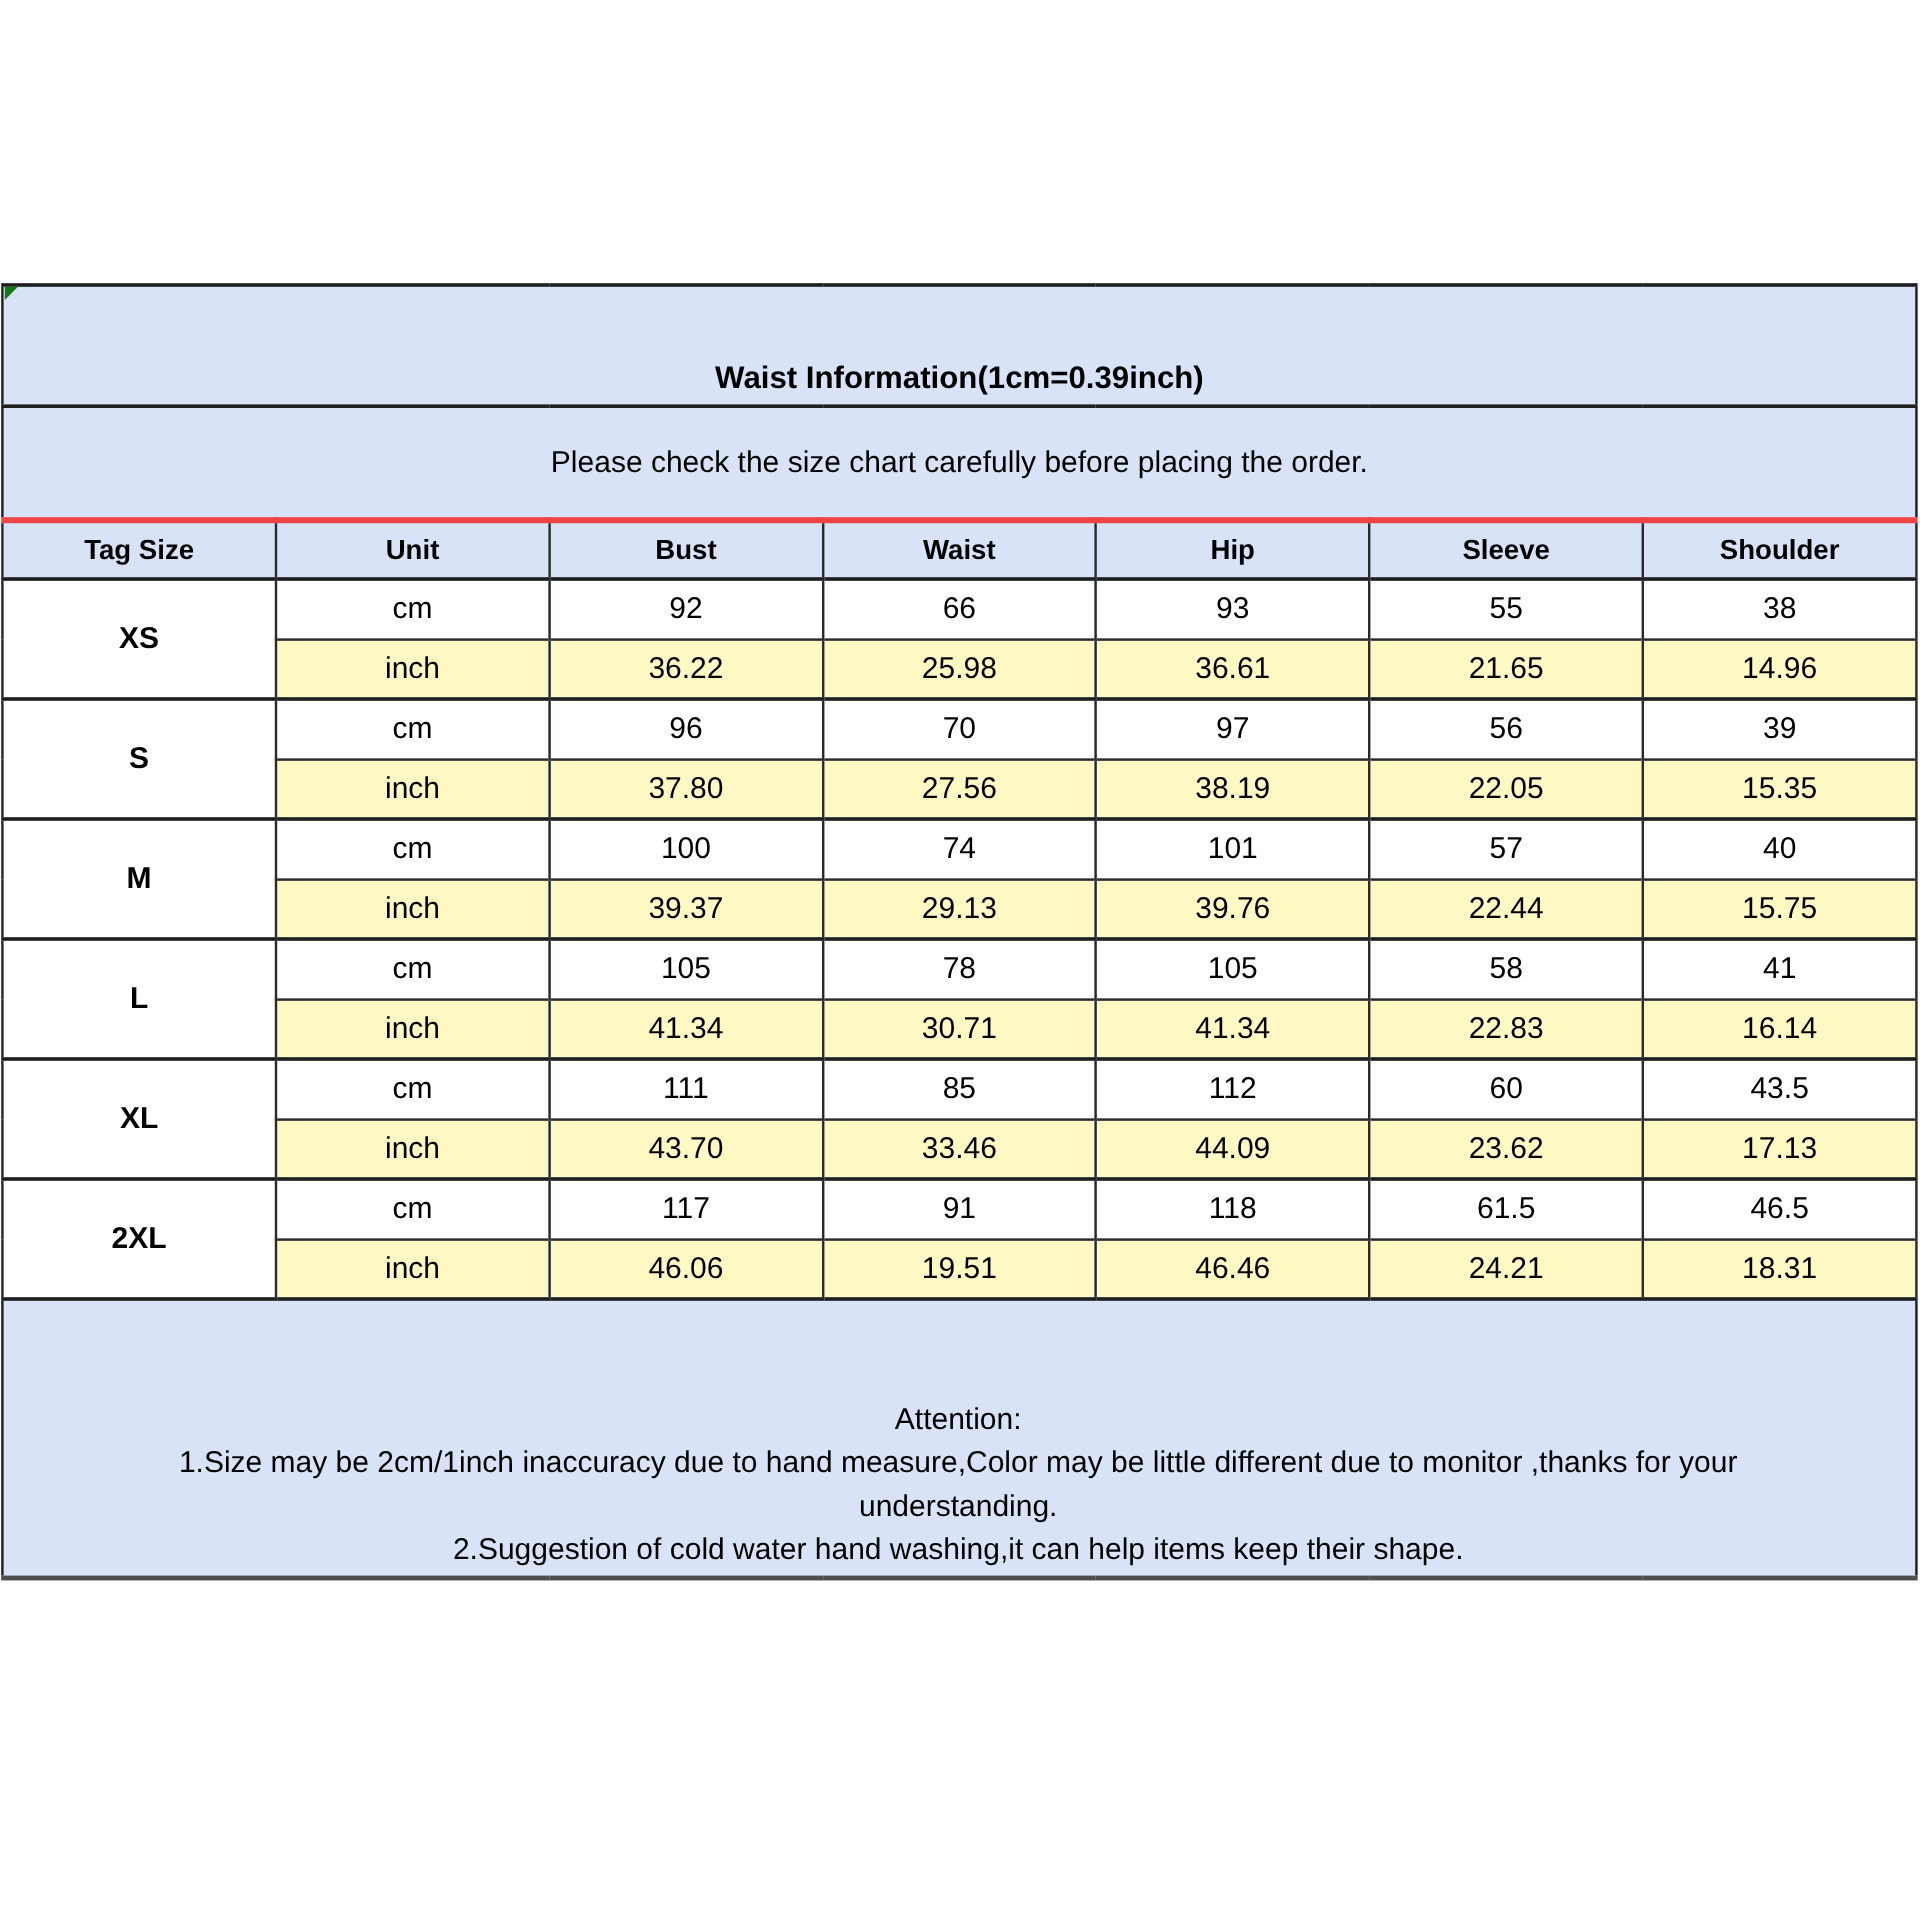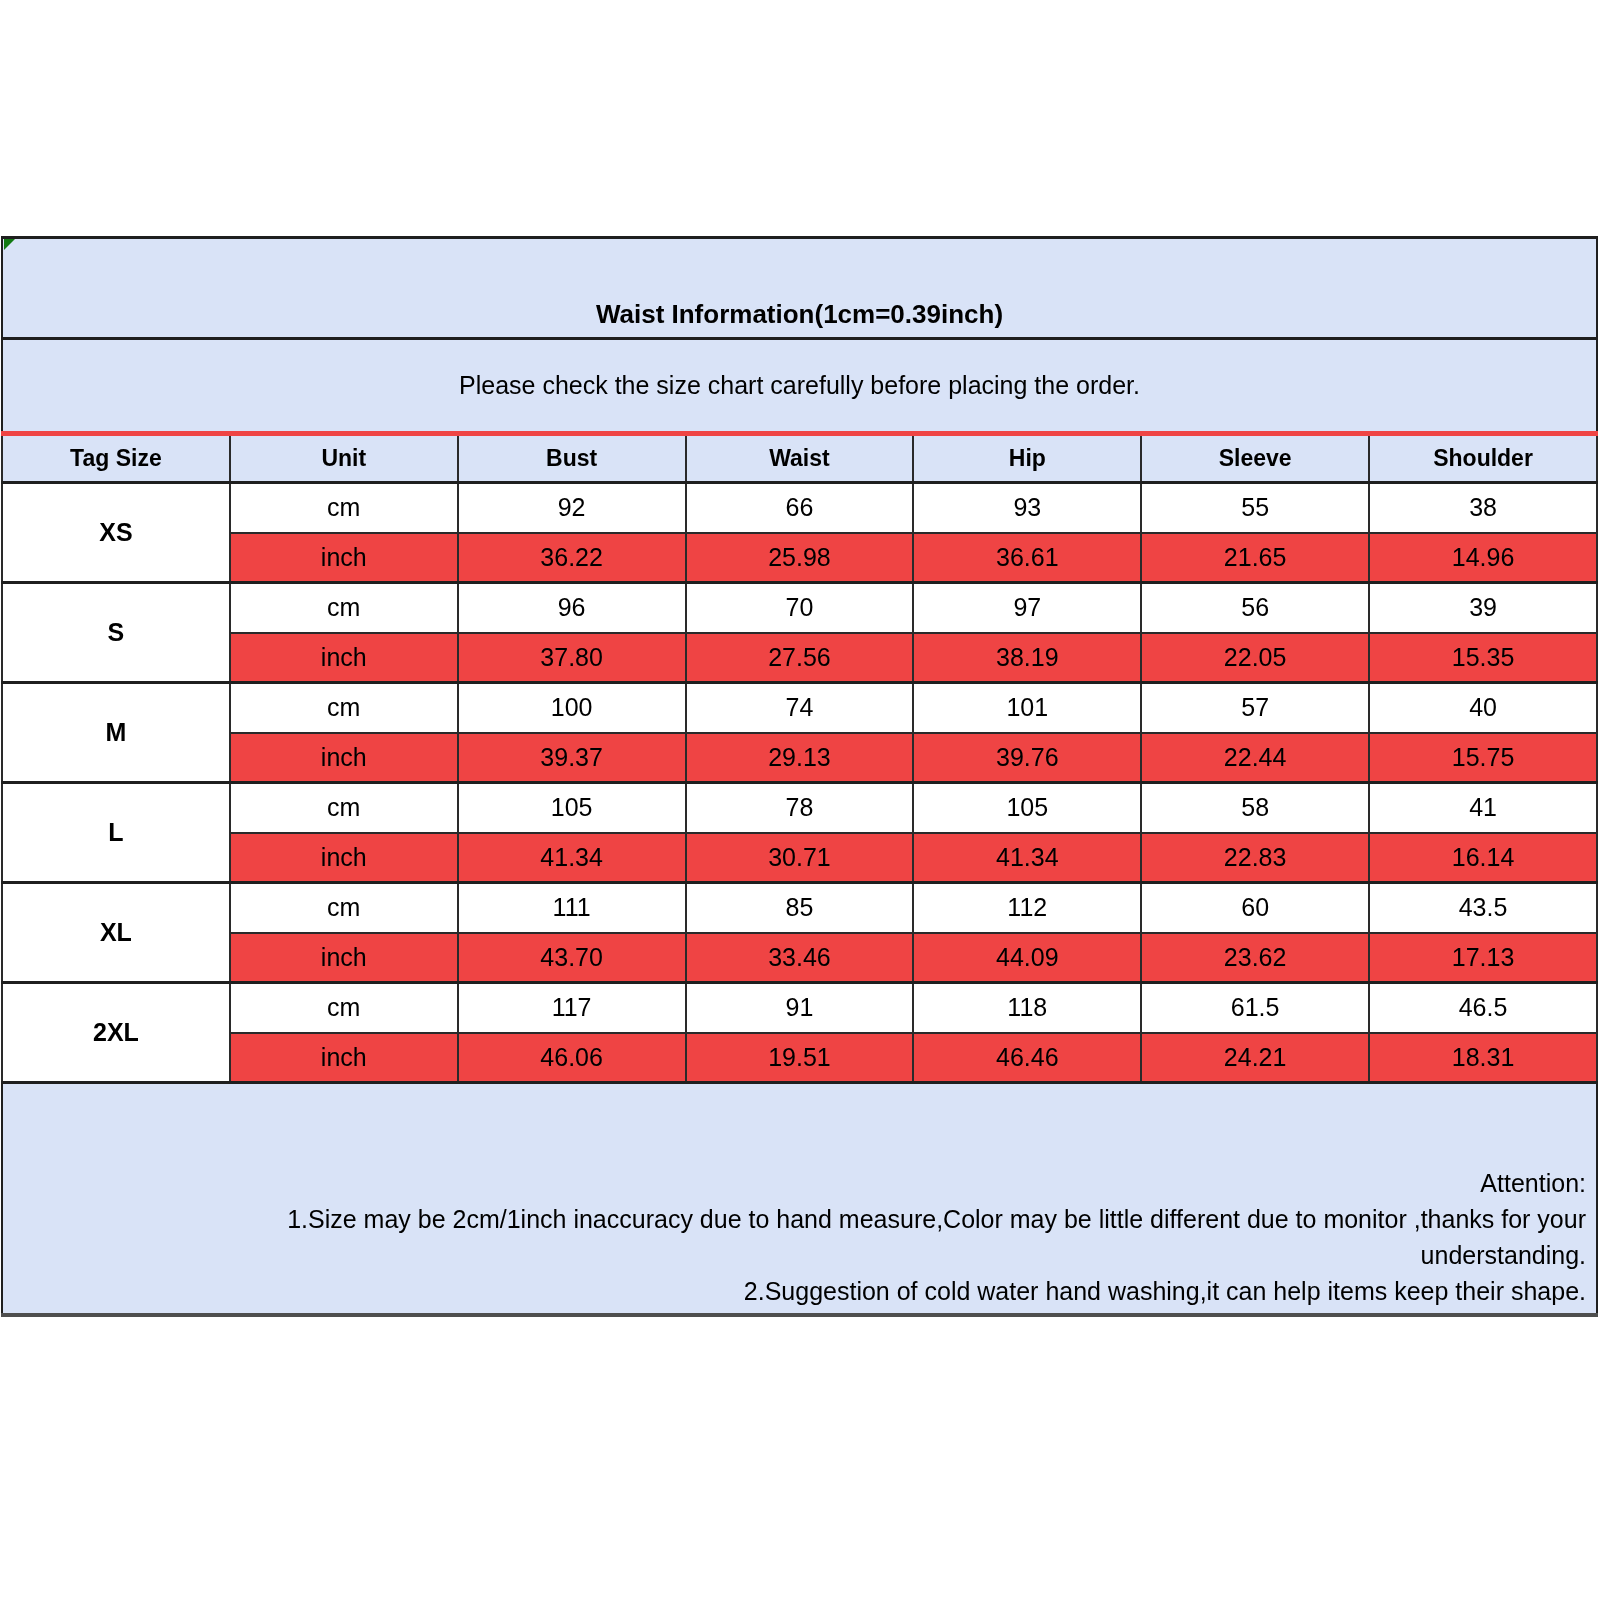--- a/index.html
+++ b/index.html
@@ -59,32 +59,32 @@
   tr.cm-row td {
     height:50px;
     background:#ffffff;
     font-size:25px;
     border-left:2px solid #2a2a2a;
     border-right:2px solid #2a2a2a;
     border-top:3px solid #1f1f1f;
   }
   tr.inch-row td {
     height:50px;
-    background:#ef4444;
+    background:#fef9c3;
     font-size:25px;
     border-left:2px solid #2a2a2a;
     border-right:2px solid #2a2a2a;
     border-top:2px solid #2a2a2a;
     border-bottom:3px solid #1f1f1f;
   }
 
   .attention-cell {
     height:232px;
     vertical-align:bottom;
-    text-align:right;
+    text-align:center;
     padding:0 10px 4px 8px;
     border-top:3px solid #1f1f1f;
   }
   .attention-cell .att-line {
     font-size:25px;
     line-height:36px;
     white-space:nowrap;
   }
 
   .corner-marker {

